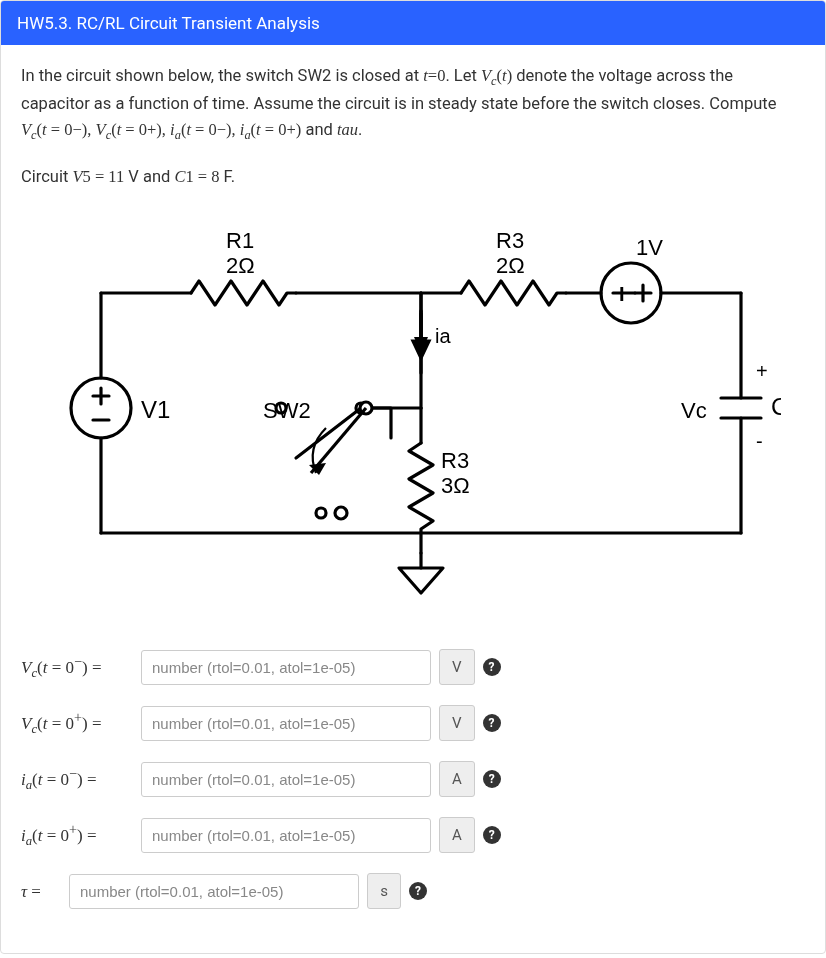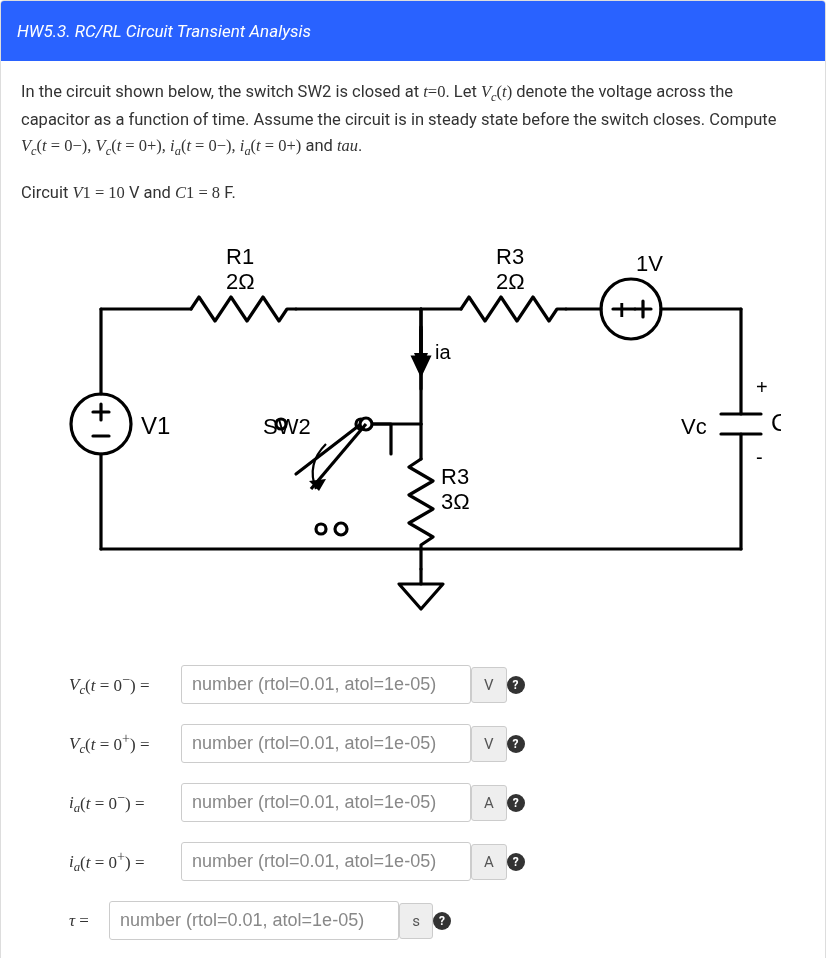--- a/index.html
+++ b/index.html
@@ -14,56 +14,54 @@
   }
   .card {
     border: 1px solid #ddd;
     border-radius: 4px;
     margin: 0;
     overflow: hidden;
   }
   .card-header {
     background: #2962ff;
     color: #fff;
-    padding: 20px 16px;
+    padding: 12px 16px;
     font-size: 17px;
     font-weight: 400;
-    font-style: italic;
   }
   .card-body {
     padding: 18px 20px 24px 20px;
   }
   .problem-text {
     font-size: 16.5px;
     line-height: 1.55;
     margin-bottom: 18px;
   }
   .math-it { font-style: italic; font-family: "Times New Roman", serif; }
   .math-sub { font-size: 0.75em; font-style: italic; font-family: "Times New Roman", serif; }
   .math-up { font-family: "Times New Roman", serif; }
   .diagram-wrap {
     width: 100%;
     padding: 6px 0 20px 0;
   }
   .answers { margin-top: 12px; }
   .answer-row {
     display: flex;
     align-items: center;
-    gap: 0;
+    gap: 8px;
     margin-bottom: 20px;
-    margin-left: 48px;
   }
   .answer-label {
     font-size: 17px;
     min-width: 112px;
     white-space: nowrap;
   }
   .answer-label-narrow { min-width: 40px; }
   .answer-input {
-    font-size: 18px;
+    font-size: 15px;
     padding: 8px 10px;
     border: 1px solid #ccc;
     border-radius: 3px;
     width: 290px;
     color: #555;
     background:#fff;
   }
   .answer-input::placeholder { color: #888; }
   .unit-box {
     background: #eeeeee;
@@ -99,21 +97,21 @@
     <span>HW5.3. RC/RL Circuit Transient Analysis</span>
   </div>
 
   <div class="card-body">
 
     <div class="problem-text">
       <span>In the circuit shown below, the switch SW2 is closed at </span><span class="math-it">t</span><span class="math-up">=0</span><span>. Let </span><span class="math-it">V<sub class="math-sub">c</sub></span><span class="math-up">(</span><span class="math-it">t</span><span class="math-up">)</span><span> denote the voltage across the capacitor as a function of time. Assume the circuit is in steady state before the switch closes. Compute </span><span class="math-it">V<sub class="math-sub">c</sub></span><span class="math-up">(</span><span class="math-it">t</span><span class="math-up"> = 0−), </span><span class="math-it">V<sub class="math-sub">c</sub></span><span class="math-up">(</span><span class="math-it">t</span><span class="math-up"> = 0+), </span><span class="math-it">i<sub class="math-sub">a</sub></span><span class="math-up">(</span><span class="math-it">t</span><span class="math-up"> = 0−), </span><span class="math-it">i<sub class="math-sub">a</sub></span><span class="math-up">(</span><span class="math-it">t</span><span class="math-up"> = 0+)</span><span> and </span><span class="math-it">tau</span><span>.</span>
     </div>
 
     <div class="problem-text">
-      <span>Circuit </span><span class="math-it">V</span><span class="math-up">1 = 10</span><span> V and </span><span class="math-it">C</span><span class="math-up">1 = 8</span><span> F.</span>
+      <span>Circuit </span><span class="math-it">V</span><span class="math-up">5 = 11</span><span> V and </span><span class="math-it">C</span><span class="math-up">1 = 8</span><span> F.</span>
     </div>
 
     <div class="diagram-wrap">
       <svg viewBox="0 0 760 400" width="760" height="400">
         <g stroke="#000" stroke-width="3.2" fill="none" stroke-linecap="round" stroke-linejoin="round">
 
           <path d="M 80 80 L 170 80"></path>
 
           <path d="M 170 80 L 178 68 L 194 92 L 210 68 L 226 92 L 242 68 L 258 92 L 266 80 L 275 80"></path>
 

